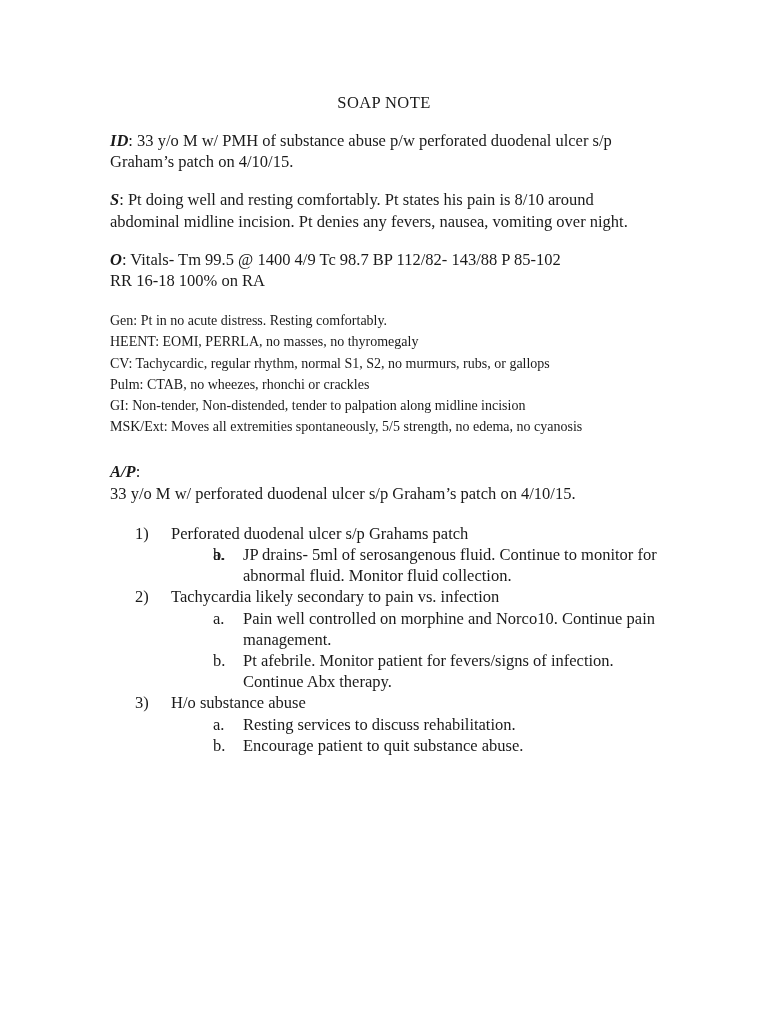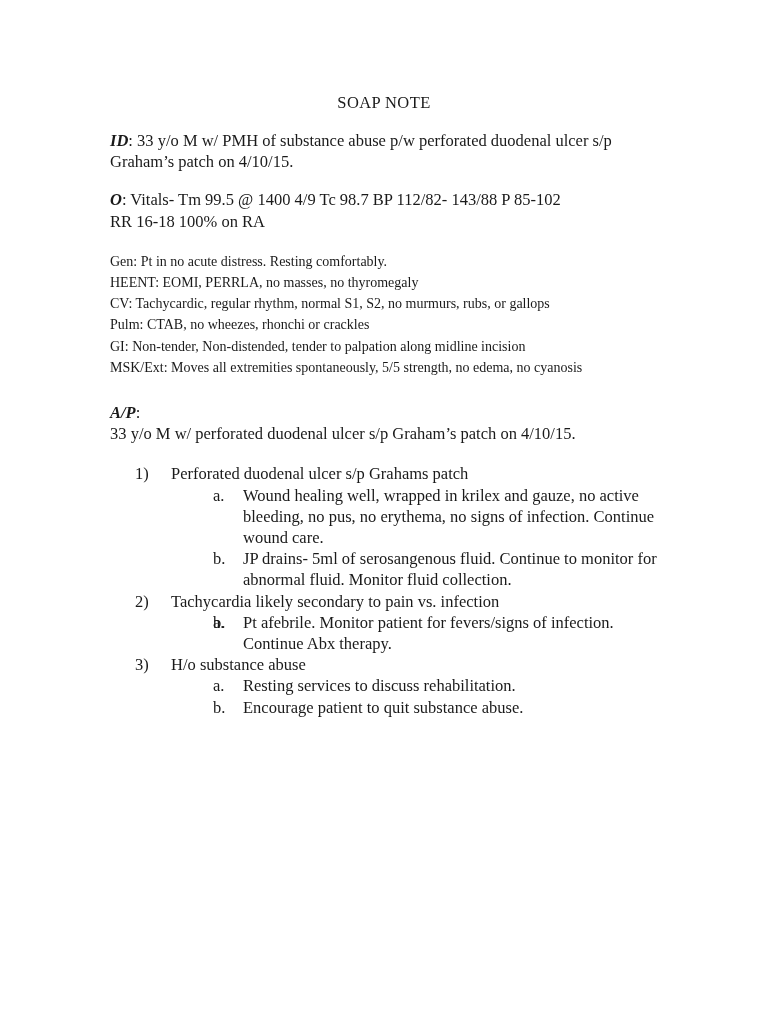--- a/index.html
+++ b/index.html
@@ -112,20 +112,21 @@
 <body>
 
 <div class="page">
 
   <div class="doc-title">SOAP NOTE</div>
 
   <div class="body-col">
 
     <p class="para"><span class="lbl">ID</span><span>:</span><span> 33 y/o M w/ PMH of substance abuse p/w perforated duodenal ulcer s/p Graham’s patch on 4/10/15.</span></p>
 
+    <p class="para"><span class="lbl">S</span><span>:</span><span> Pt doing well and resting comfortably. Pt states his pain is 8/10 around abdominal midline incision. Pt denies any fevers, nausea, vomiting over night.</span></p>
 
     <p class="para tight"><span class="lbl">O</span><span>:</span><span> Vitals- Tm 99.5 @ 1400 4/9     Tc 98.7    BP 112/82- 143/88   P 85-102</span><br><span>RR  16-18   100% on RA</span></p>
 
     <div class="exam-block">
       <div class="exam-line">Gen: Pt in no acute distress. Resting comfortably.</div>
       <div class="exam-line">HEENT: EOMI, PERRLA, no masses, no thyromegaly</div>
       <div class="exam-line">CV: Tachycardic, regular rhythm, normal S1, S2, no murmurs, rubs, or gallops</div>
       <div class="exam-line">Pulm: CTAB, no wheezes, rhonchi or crackles</div>
       <div class="exam-line">GI: Non-tender, Non-distended, tender to palpation along midline incision</div>
       <div class="exam-line">MSK/Ext: Moves all extremities spontaneously, 5/5 strength, no edema, no cyanosis</div>
@@ -136,35 +137,35 @@
     <div class="ap-summary">33 y/o M w/ perforated duodenal ulcer s/p Graham’s patch on 4/10/15.</div>
 
     <ol class="ol-num">
 
       <li class="num-item">
         <span class="num-marker">1)</span>
         <span>Perforated duodenal ulcer s/p Grahams patch</span>
         <ol class="ol-alpha">
           <li class="alpha-item">
             <span class="alpha-marker">a.</span>
-            <span>Wound healing well, wrapped in krilex and gauze, no active bleeding, no pus, no erythema, no signs of infection. Continue wound care.</span>
           </li>
           <li class="alpha-item">
             <span class="alpha-marker">b.</span>
             <span>JP drains- 5ml of serosangenous fluid. Continue to monitor for abnormal fluid. Monitor fluid collection.</span>
           </li>
         </ol>
       </li>
 
       <li class="num-item">
         <span class="num-marker">2)</span>
         <span>Tachycardia likely secondary to pain vs. infection</span>
         <ol class="ol-alpha">
           <li class="alpha-item">
             <span class="alpha-marker">a.</span>
+            <span>Pain well controlled on morphine and Norco10. Continue pain management.</span>
           </li>
           <li class="alpha-item">
             <span class="alpha-marker">b.</span>
             <span>Pt afebrile. Monitor patient for fevers/signs of infection. Continue Abx therapy.</span>
           </li>
         </ol>
       </li>
 
       <li class="num-item">
         <span class="num-marker">3)</span>

